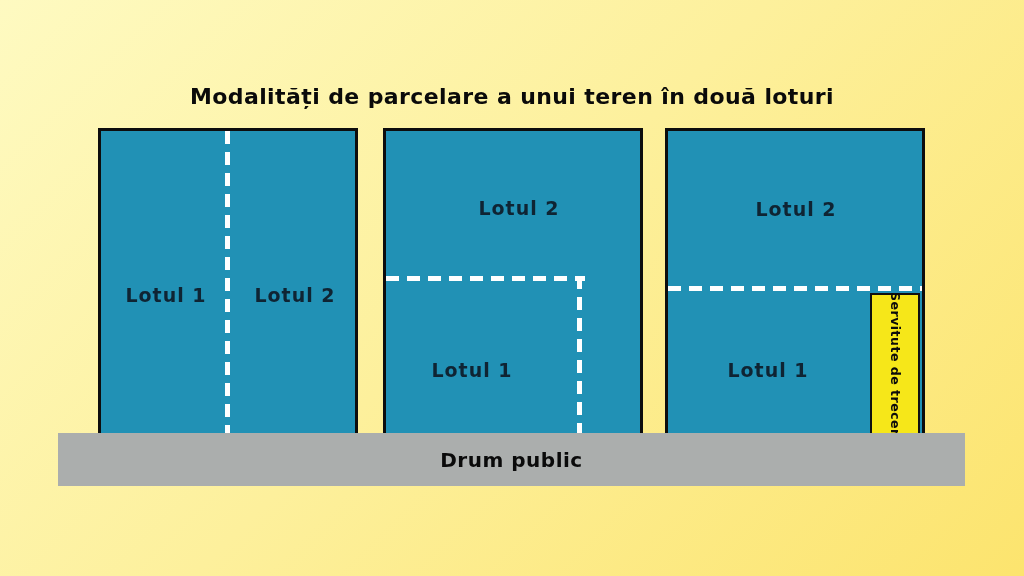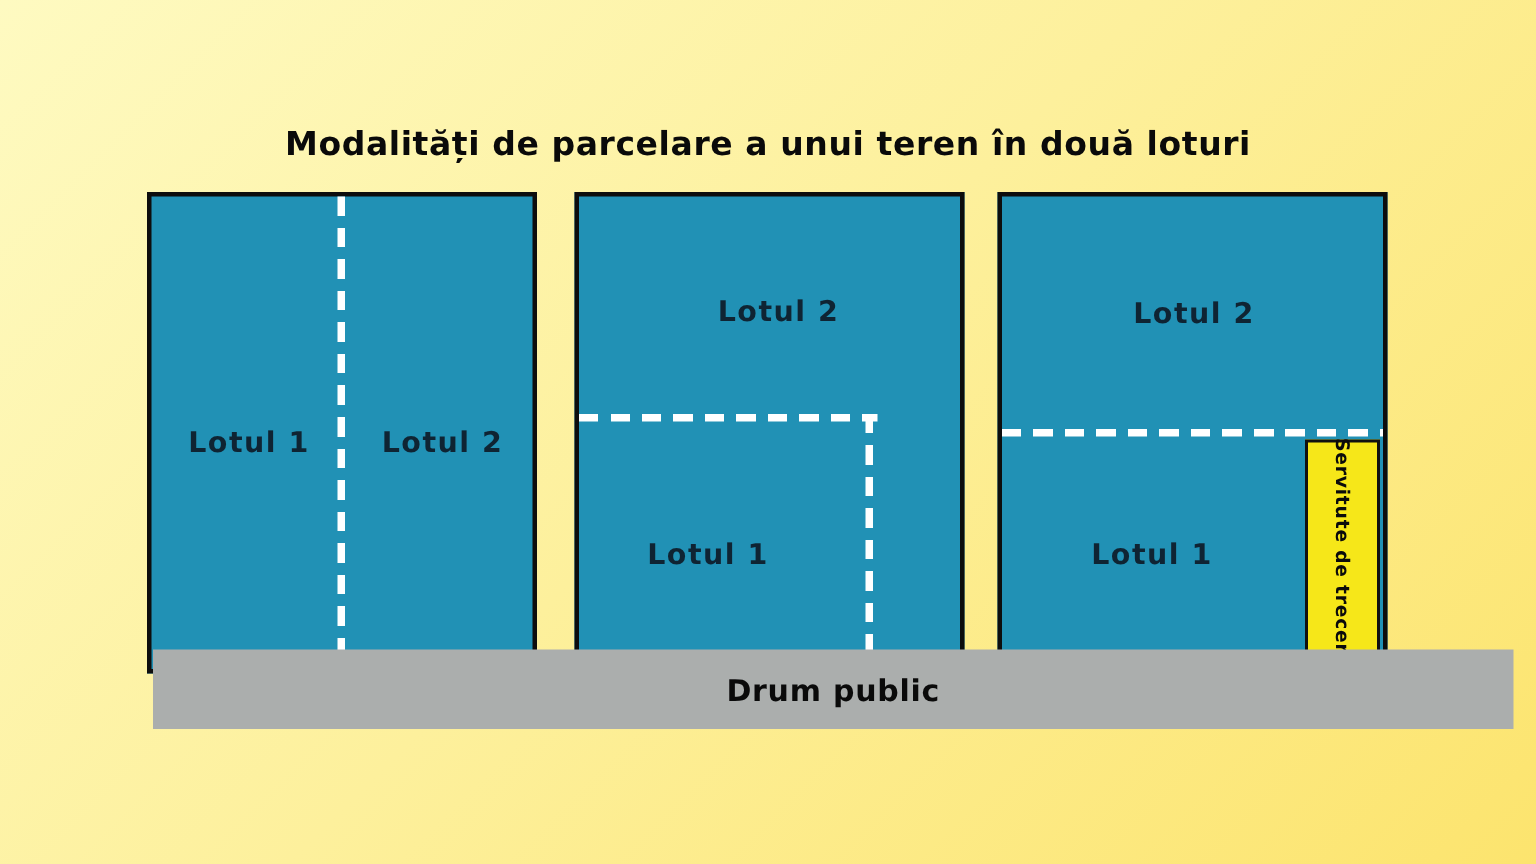--- a/index.html
+++ b/index.html
@@ -43,21 +43,21 @@
     box-sizing:border-box;background:#f6e719;border:2px solid #101010;
     display:flex;align-items:center;justify-content:center;
   }
   .easement-text{
     writing-mode:vertical-rl;
     font-size:12.5px;font-weight:bold;color:#0b0b0b;
     letter-spacing:.5px;white-space:nowrap;
   }
   .road{
     position:absolute;left:58px;top:433px;width:907px;height:53px;
-    background:#abaead;display:flex;align-items:center;justify-content:center;margin-left:44px;
+    background:#abaead;display:flex;align-items:center;justify-content:center;
   }
   .road-label{
     font-size:20px;font-weight:bold;color:#0a0a0a;letter-spacing:.5px;
   }
 </style>
 </head>
 <body>
 
 <div class="title">Modalități de parcelare a unui teren în două loturi</div>
 

